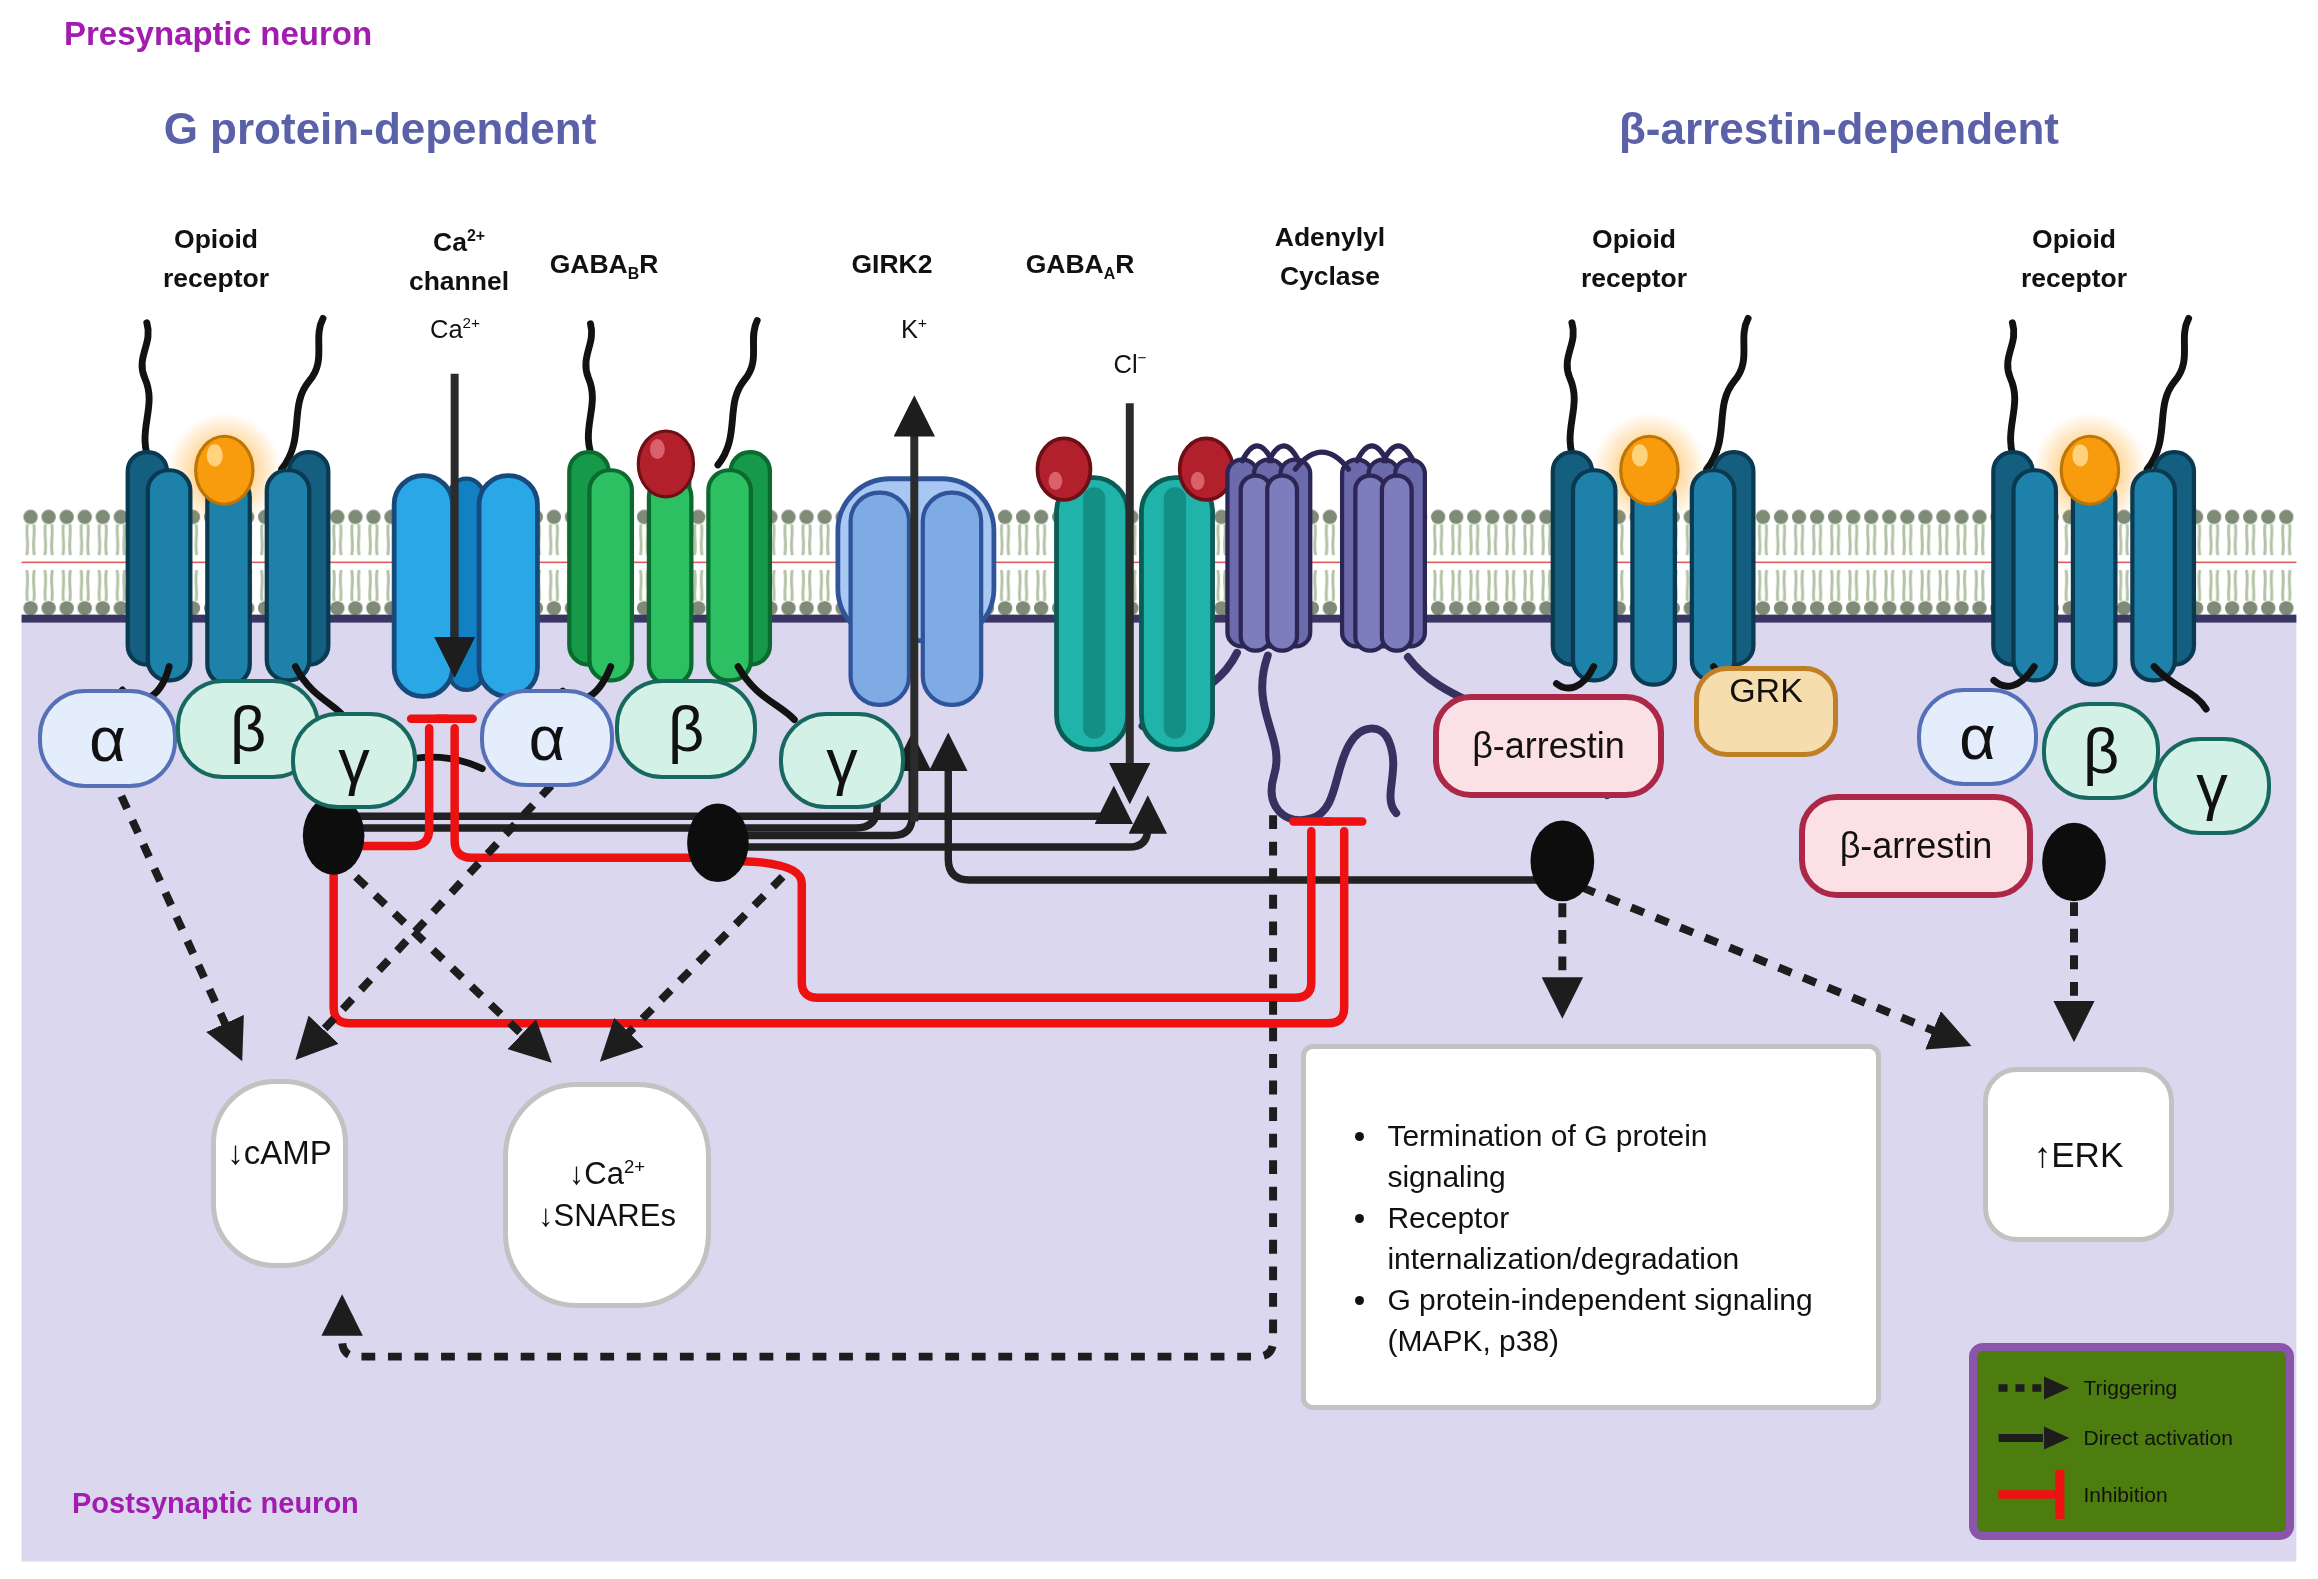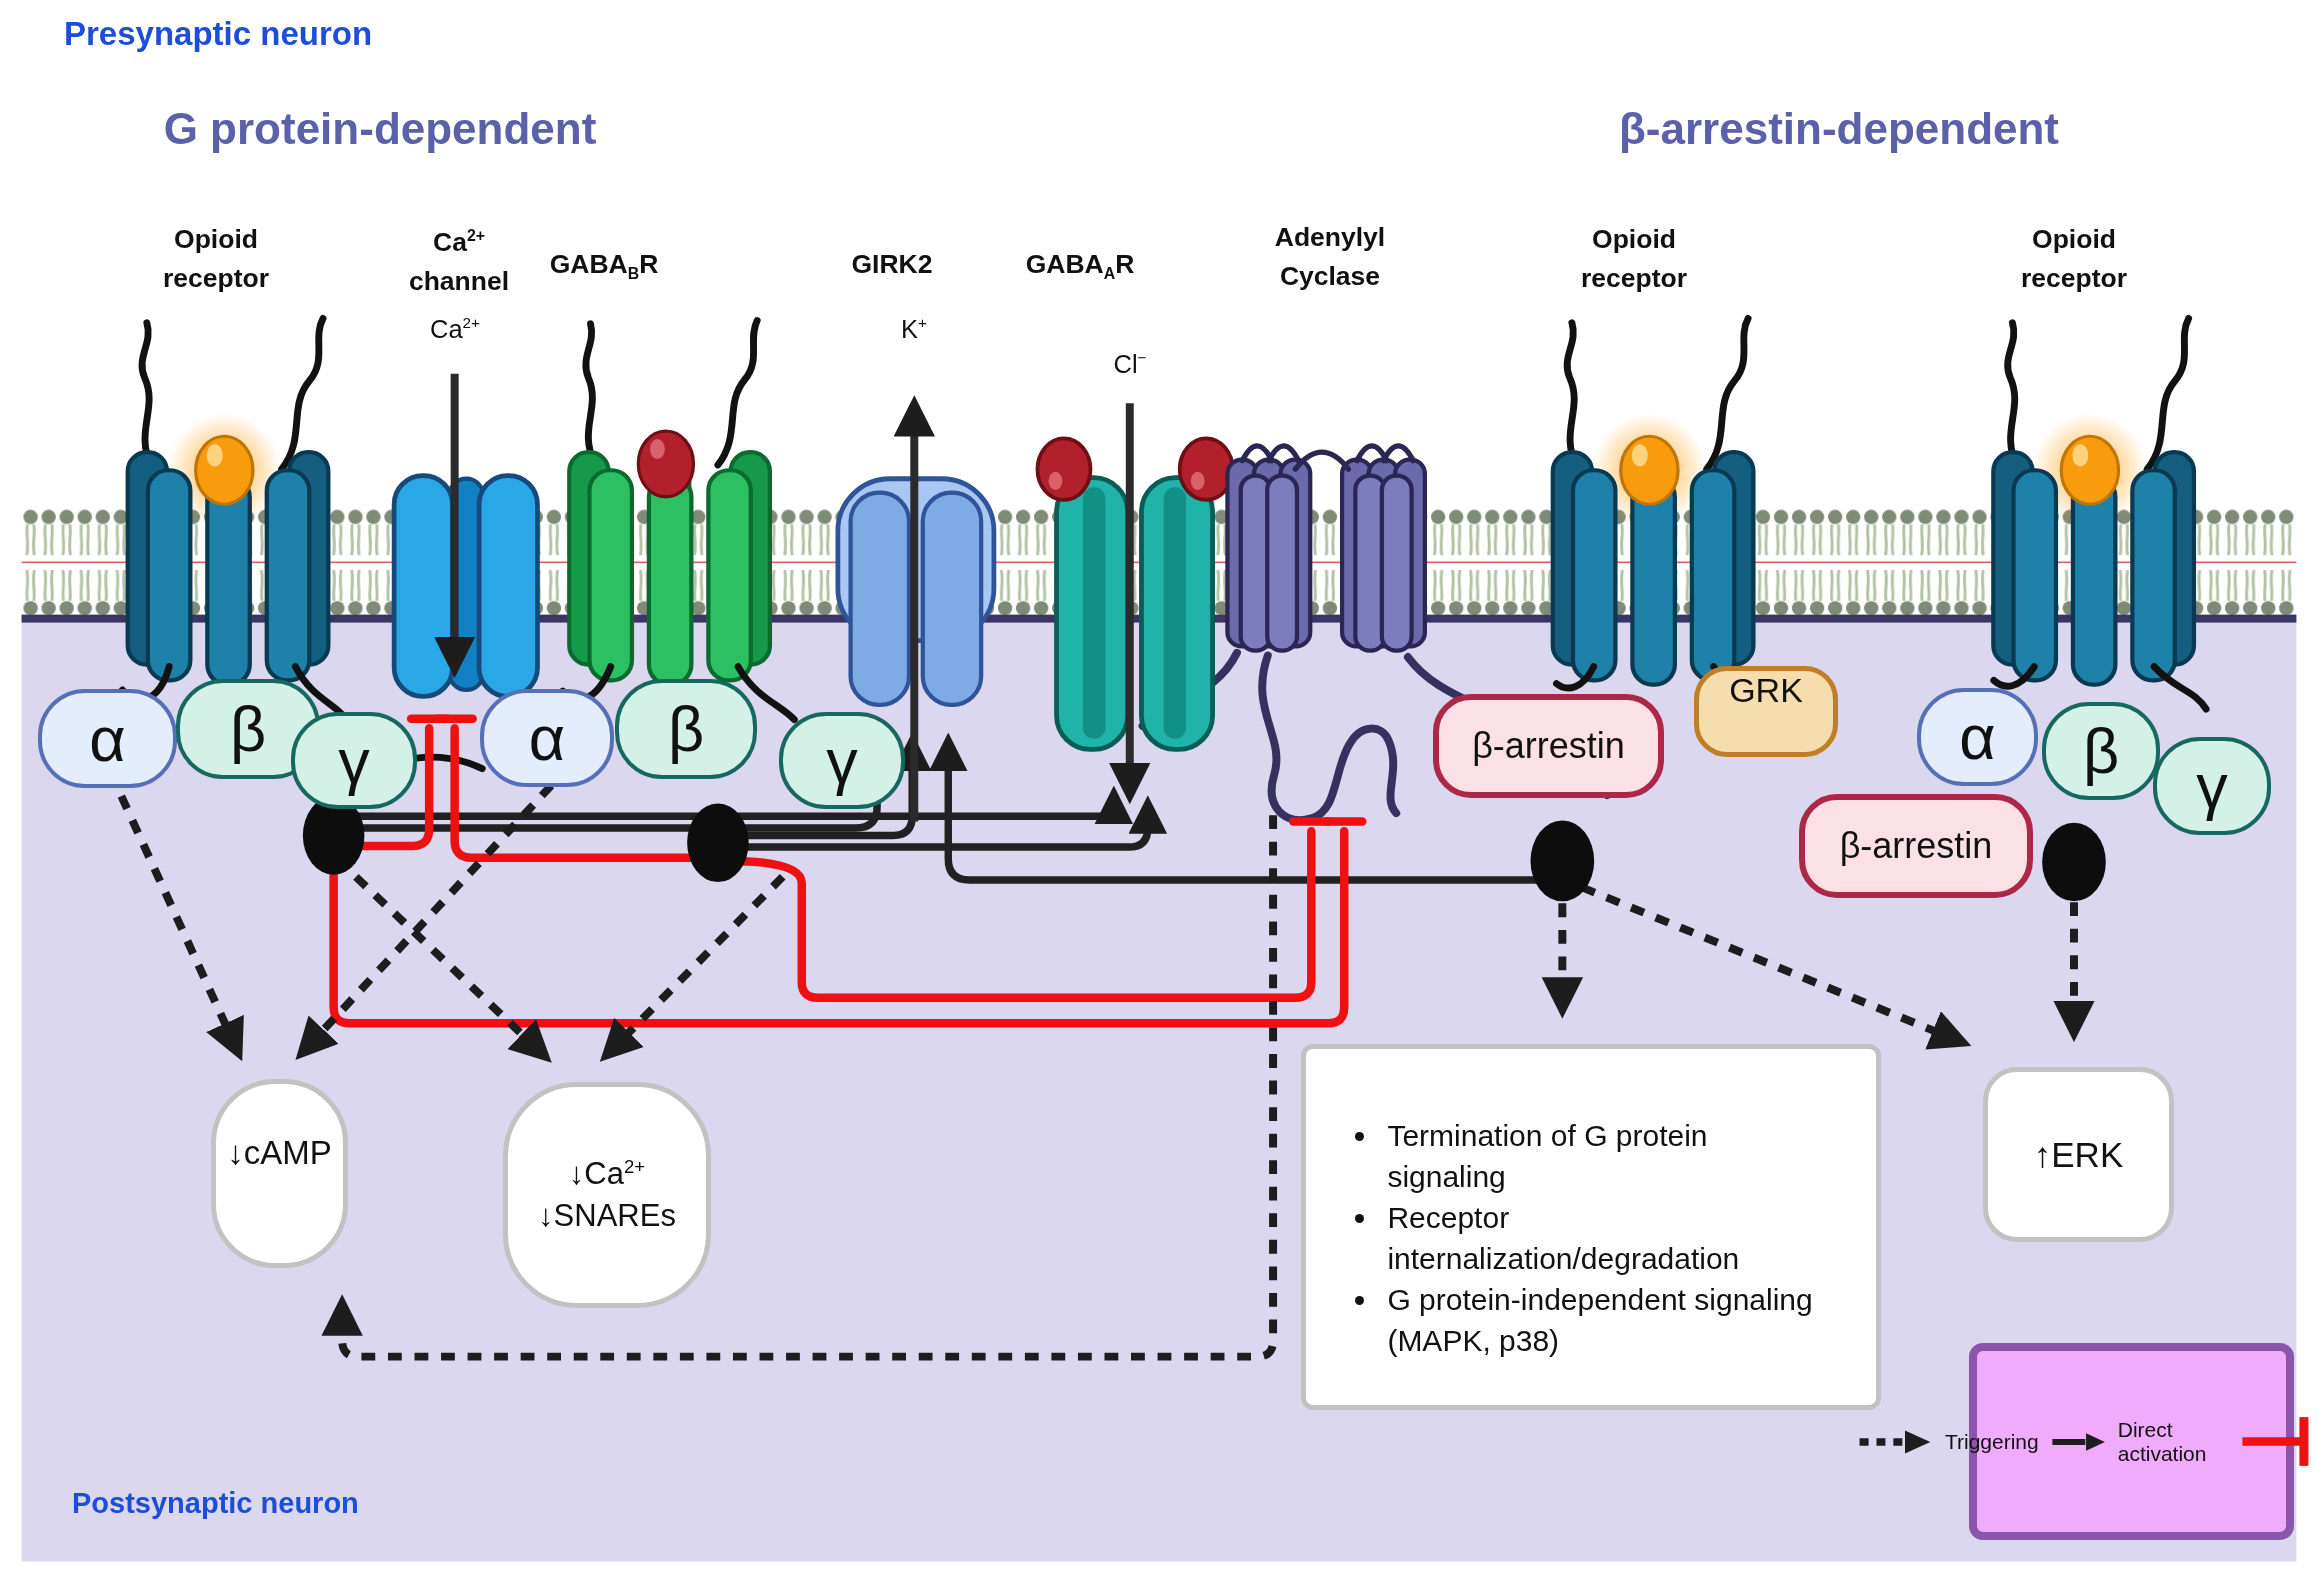--- a/index.html
+++ b/index.html
@@ -2,33 +2,33 @@
 <html style="font-size:8.5px"><head>
 <meta charset="utf-8">
 <style>
   html,body{margin:0;padding:0;background:#ffffff;}
   body{width:2319px;height:1579px;position:relative;font-family:"Liberation Sans",sans-serif;}
   #canvas{position:absolute;left:0;top:0;width:2319px;height:1579px;overflow:hidden;}
   .lbl{position:absolute;color:#111;white-space:nowrap;transform:translateX(-50%);text-align:center;}
   .rlabel{font-weight:bold;font-size:26.5px;line-height:39px;}
   .ionlabel{font-size:25.5px;font-weight:400;}
   .header{font-weight:bold;font-size:44px;color:#5a61a9;}
-  .neuron{position:absolute;font-weight:bold;color:#1d4ed8;white-space:nowrap;}
+  .neuron{position:absolute;font-weight:bold;color:#a21caf;white-space:nowrap;}
   .sup{font-size:60%;vertical-align:super;letter-spacing:0;}
   .sub{font-size:60%;vertical-align:sub;}
   .gbox{position:absolute;box-sizing:border-box;border-radius:47px;display:flex;align-items:center;justify-content:center;font-size:63px;color:#111;}
   .alpha-box{background:#e3edfc;border:4.8px solid #5570b6;}
   .bg-box{background:#d4f1e7;border:4.8px solid #17685e;}
   .pinkbox{position:absolute;box-sizing:border-box;background:#fbe0e6;border:6.4px solid #ad2748;border-radius:38px;display:flex;align-items:center;justify-content:center;font-size:36px;color:#111;}
   .tanbox{position:absolute;box-sizing:border-box;background:#f6ddae;border:5.8px solid #bf7f26;border-radius:33px;display:flex;justify-content:center;font-size:34px;color:#111;}
   .oval{position:absolute;box-sizing:border-box;background:#ffffff;border:5.3px solid #c2c2c2;display:flex;flex-direction:column;align-items:center;justify-content:center;color:#111;}
   .bigbox{position:absolute;box-sizing:border-box;background:#ffffff;border:5.3px solid #c2c2c2;border-radius:32px;display:flex;align-items:center;}
   .bigbox ul{margin:21px 0 0 37px;padding-left:37px;width:435px;font-size:30px;line-height:41px;color:#111;}
   .bigbox li{padding-left:7.4px;overflow-wrap:break-word;}
-  .legend{position:absolute;box-sizing:border-box;background:#f0abfc;border:8px solid #8a55ab;border-radius:14px;display:flex;flex-direction:row;justify-content:center;gap:11.7px;padding:10.6px 12.7px 10.6px 18px;}
+  .legend{position:absolute;box-sizing:border-box;background:#4d7c0f;border:8px solid #8a55ab;border-radius:14px;display:flex;flex-direction:column;justify-content:flex-end;gap:11.7px;padding:10.6px 12.7px 10.6px 18px;}
   .legrow{display:flex;align-items:center;gap:8.5px;}
   .legrow span{font-size:21px;color:#111;}
   
   .sq{fill:none;stroke:#121212;stroke-width:13;stroke-linecap:round;}
   .opb{fill:#145f80;stroke:#0a3a52;stroke-width:8;}
   .opf{fill:#1e81a9;stroke:#0a3a52;stroke-width:8;}
   .gbb{fill:#169a49;stroke:#0b6b2f;stroke-width:8;}
   .gbf{fill:#2cc063;stroke:#0b6b2f;stroke-width:8;}
   .acb{fill:#6b6aab;stroke:#2b2654;stroke-width:8;}
   .acf{fill:#7d7cbc;stroke:#2b2654;stroke-width:8;}

